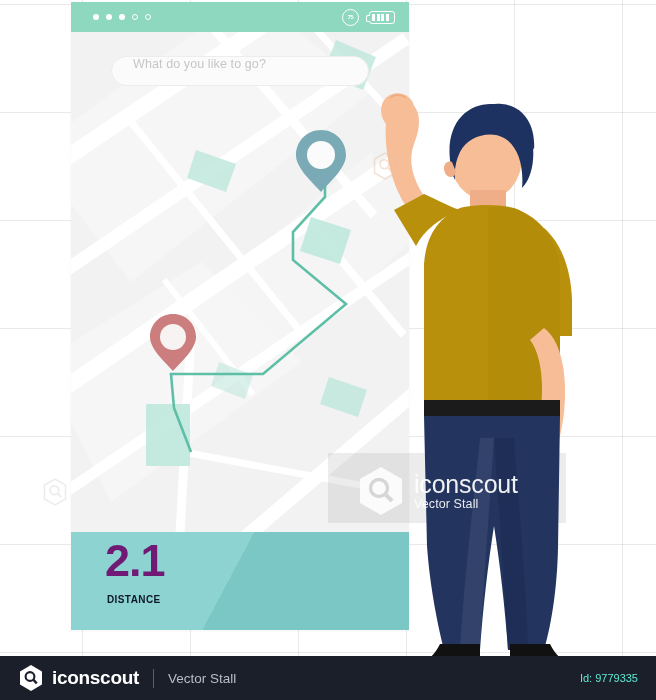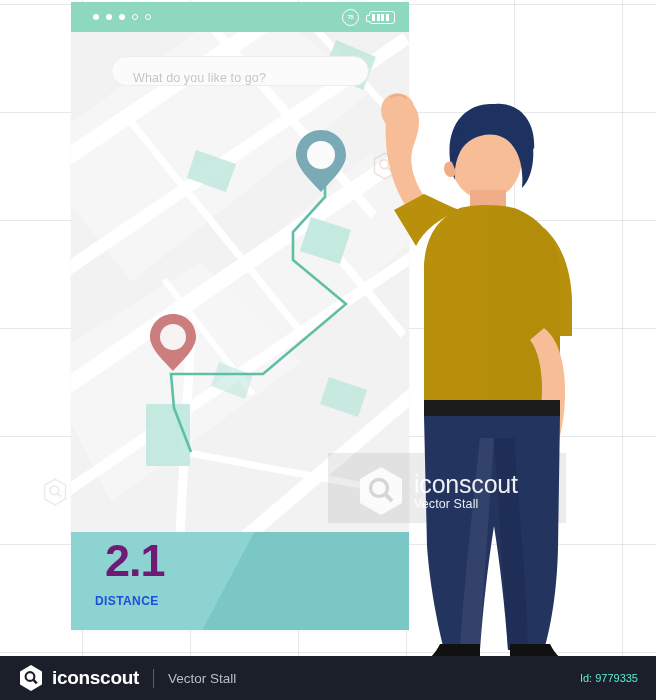--- a/index.html
+++ b/index.html
@@ -119,21 +119,21 @@
   #searchbar {
     position: absolute;
     left: 40px;
     top: 54px;
     width: 258px;
     height: 30px;
     background: #fbfbfb;
     border: 1.3px solid #ededed;
     border-radius: 16px;
     display: flex;
-    align-items: flex-end;
+    align-items: flex-start;
     padding-left: 21px;
     box-sizing: border-box;
     z-index: 6;
   }
   #search-input-text {
     color: #c6c6c6;
     font-size: 12.5px;
     letter-spacing: 0.1px;
   }
 
@@ -159,24 +159,24 @@
     left: 34px;
     top: 6px;
     color: #701a75;
     font-size: 45px;
     font-weight: bold;
     letter-spacing: -1px;
     line-height: 1;
   }
   #distance-label {
     position: absolute;
-    left: 24px;
+    left: 36px;
     top: 62px;
-    color: #1d4ed8;
-    font-size: 12px;
+    color: #0f172a;
+    font-size: 10px;
     font-weight: bold;
     letter-spacing: 0.4px;
   }
   #review-button {
     position: absolute;
     left: 194px;
     top: 35px;
     width: 116px;
     height: 34px;
     background: #4e8eac;

